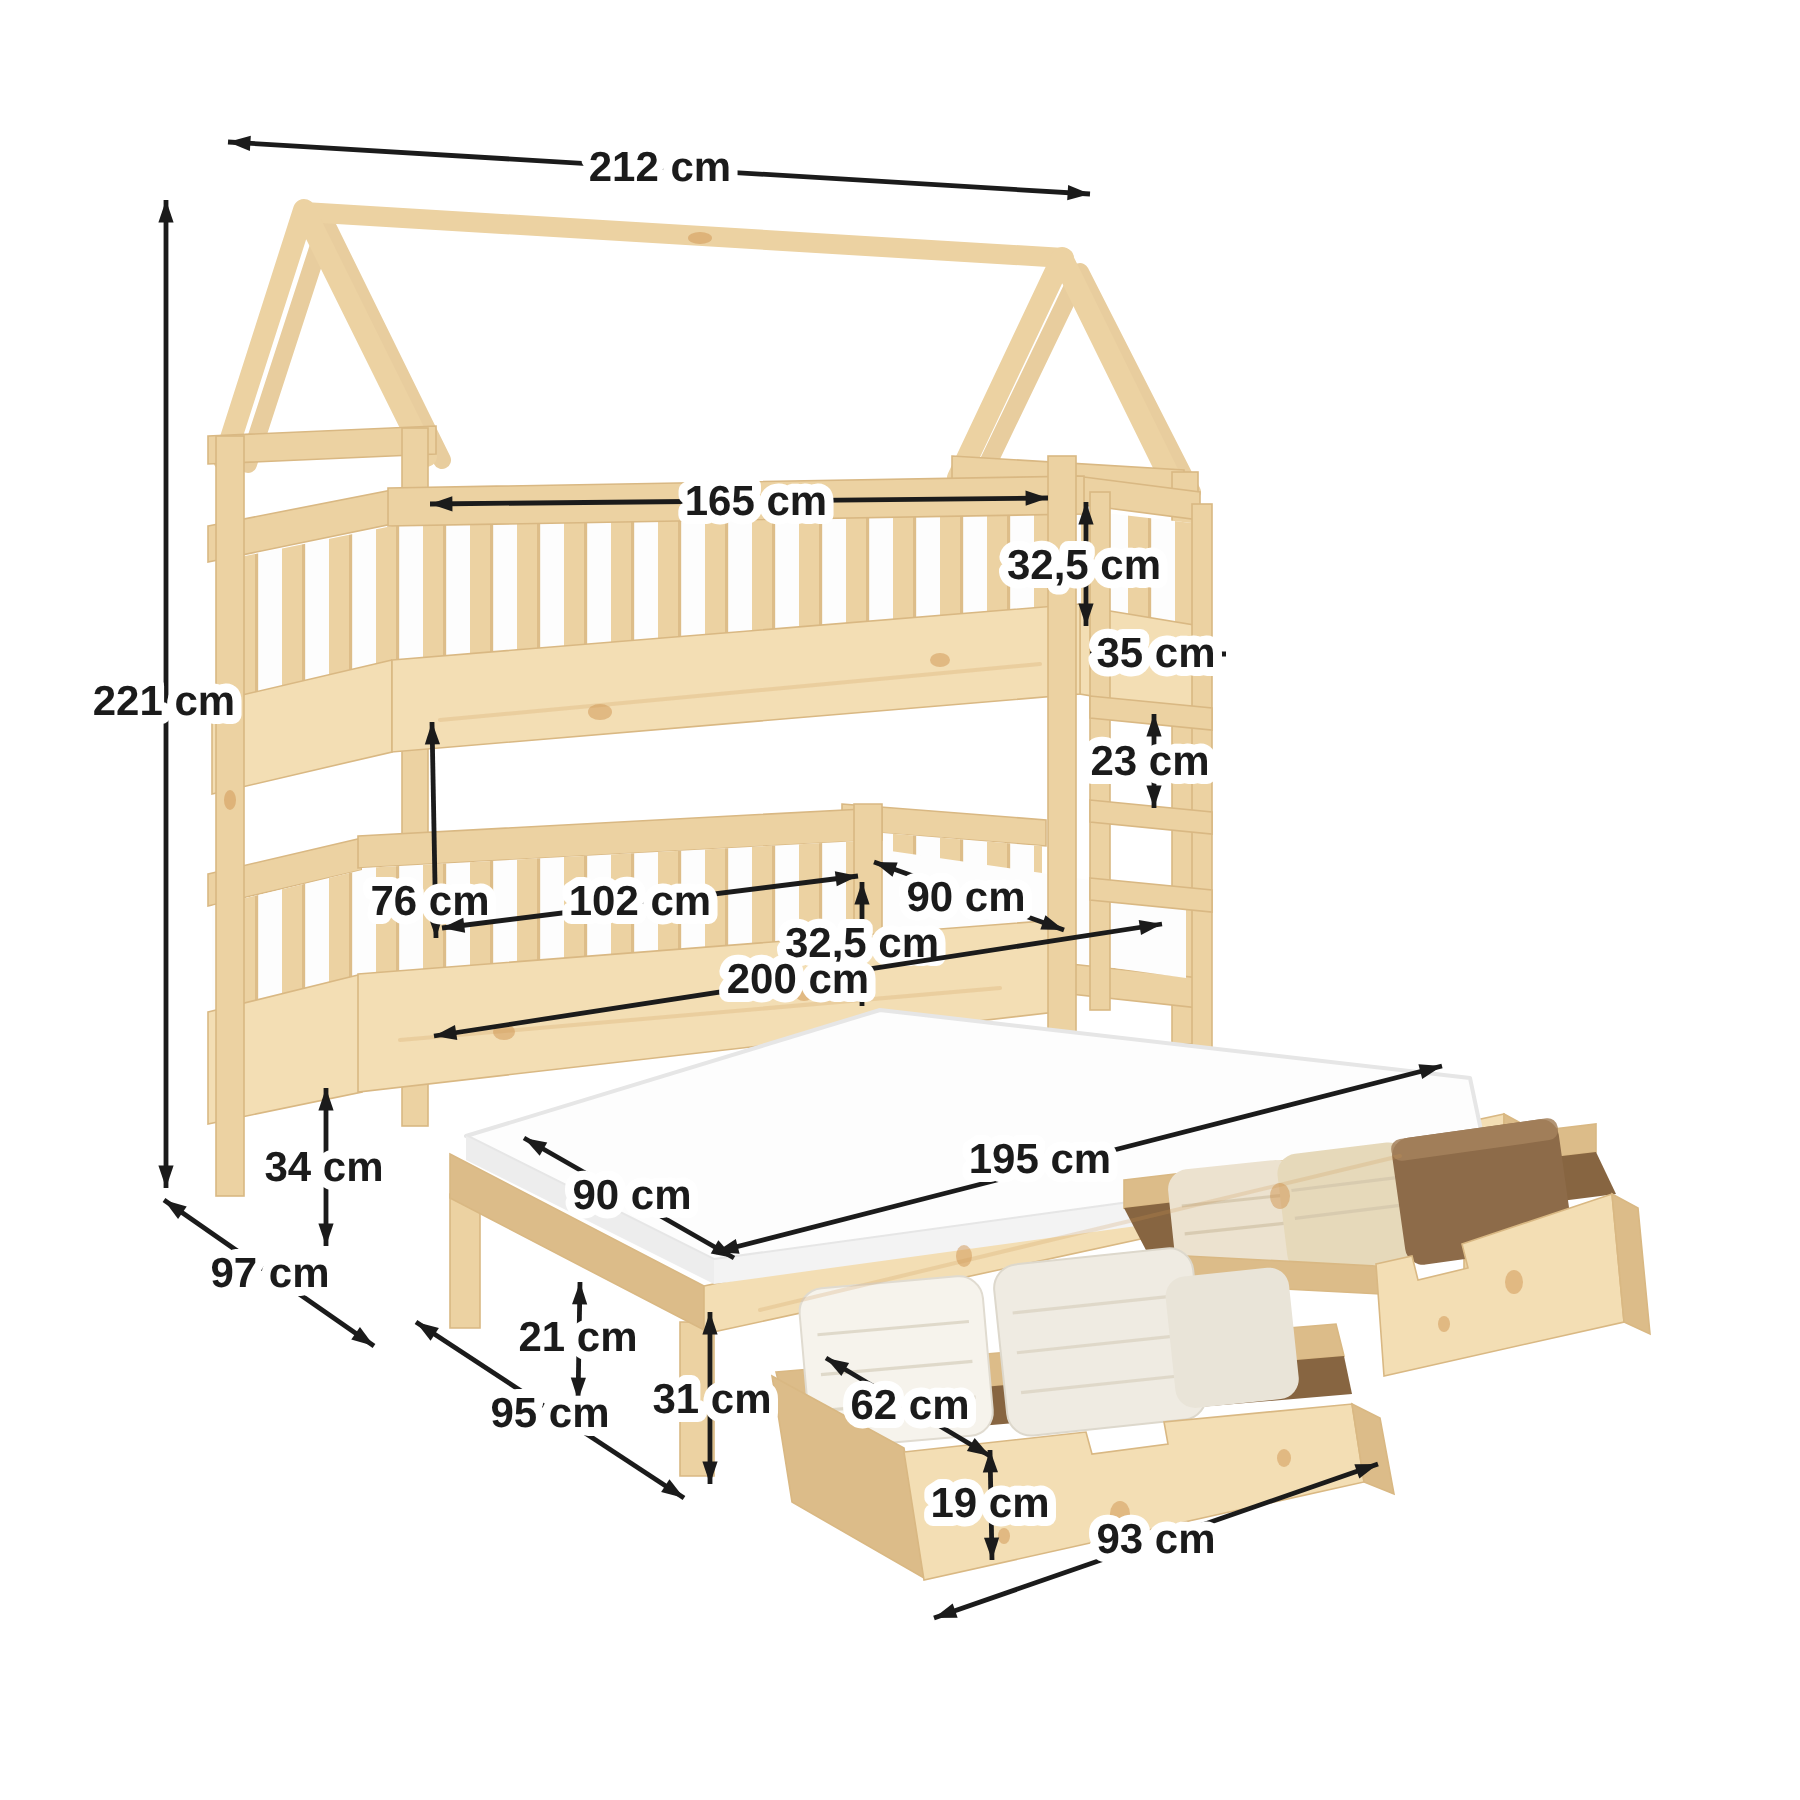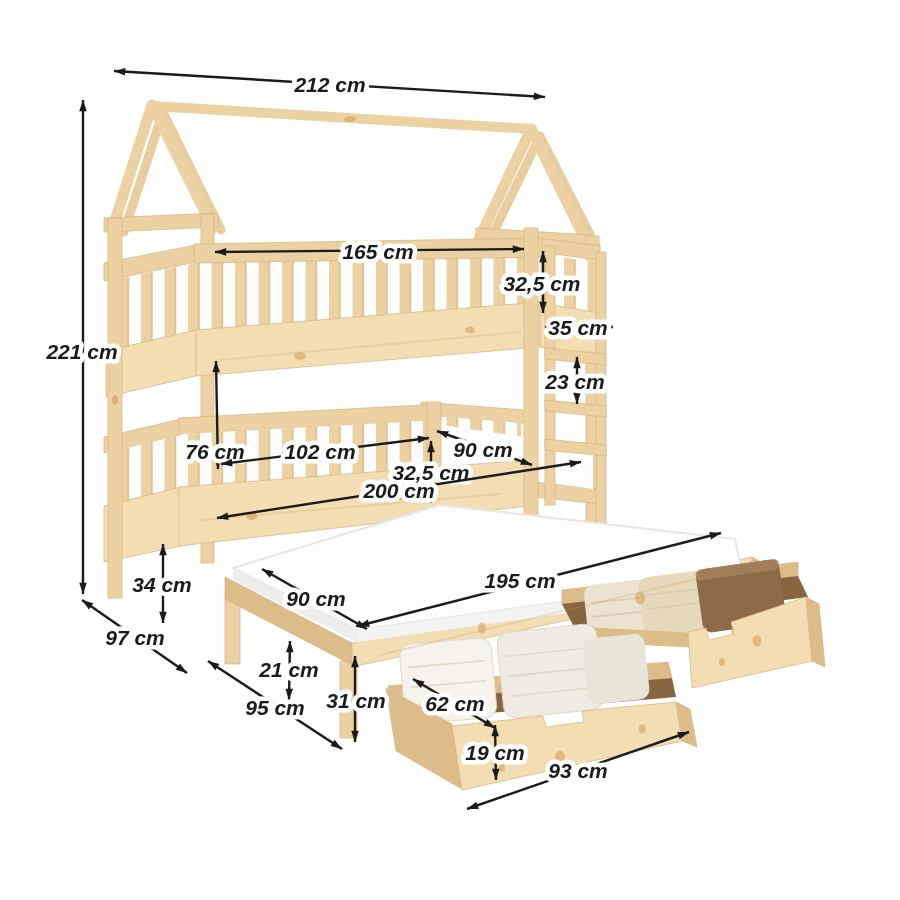--- a/index.html
+++ b/index.html
@@ -1,18 +1,18 @@
 <!DOCTYPE html>
 <html style="--background: #ffffff; --dim-line: #1b1b1b; --dim-text: #1b1b1b; --wood-light: #f3deb4; --wood-mid: #ecd2a2; --wood-dark: #dcbc89; --knot: #cf9450; --mattress: #fdfdfd; --mattress-shade: #ededed; --drawer-interior: #876541; --linen-cream: #ece2cf; --linen-white: #f6f3ec; --linen-brown: #8d6b49;"><head>
 <meta charset="utf-8">
 <title>House bunk bed dimension diagram</title>
 <style>
   html,body{margin:0;padding:0;background:#fff;}
   .stage{width:900px;height:900px;background:var(--background,#ffffff);position:relative;
-         font-family:"Liberation Sans",sans-serif;overflow:hidden;font-style:italic;}
+         font-family:"Liberation Sans",sans-serif;overflow:hidden;}
   svg{display:block}
   .dim-line{stroke:var(--dim-line,#1b1b1b);stroke-width:2.4;}
   .dim-label{font-family:"Liberation Sans",sans-serif;font-size:21px;font-weight:700;
              fill:var(--dim-text,#1b1b1b);stroke:#ffffff;stroke-width:9px;paint-order:stroke;
              stroke-linejoin:round;text-anchor:middle;dominant-baseline:central;}
   .wood-l{fill:var(--wood-light,#f3deb4);}
   .wood-m{fill:var(--wood-mid,#ecd2a2);}
   .wood-d{fill:var(--wood-dark,#dcbc89);}
   .white{fill:var(--mattress,#fdfdfd);}
   .shade{fill:var(--mattress-shade,#ededed);}

